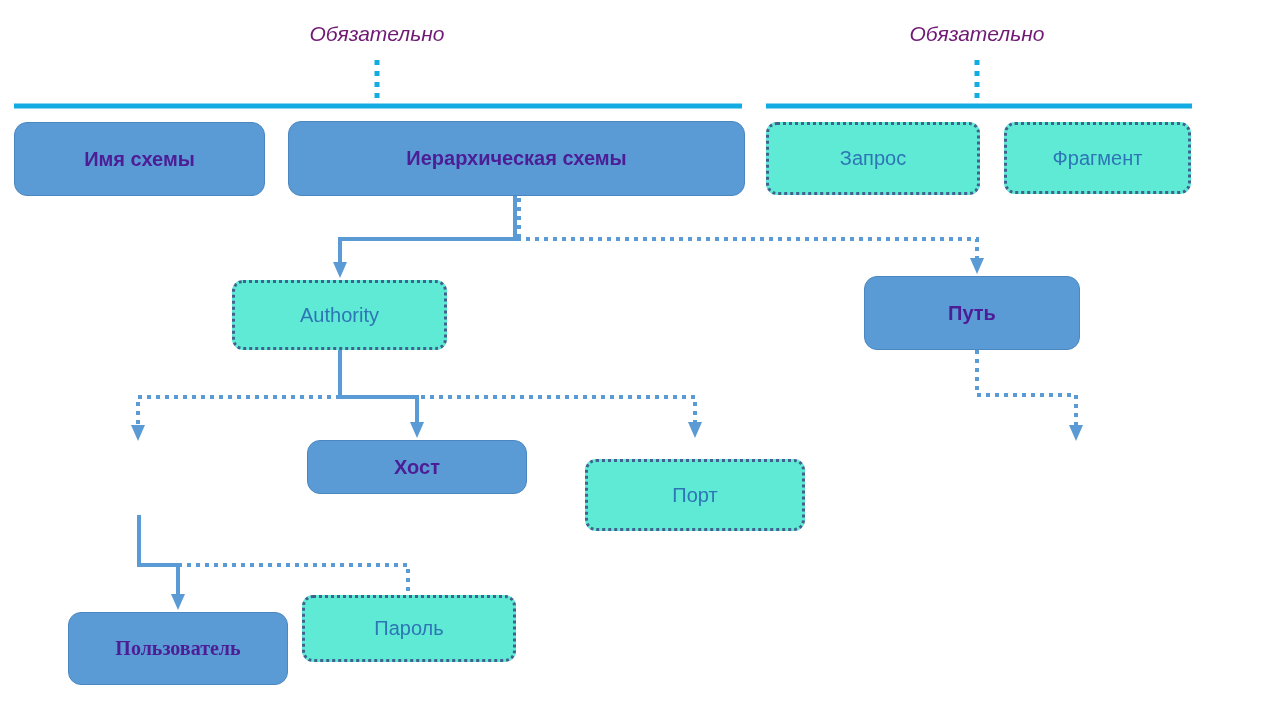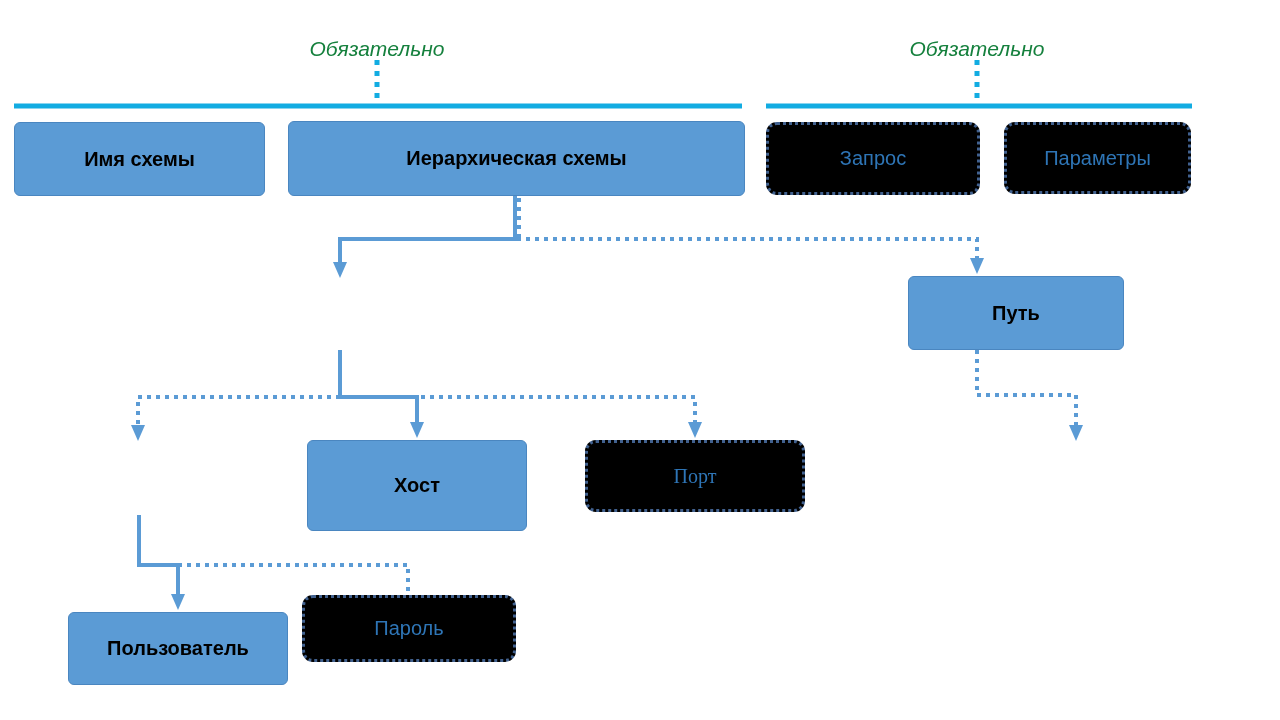--- a/index.html
+++ b/index.html
@@ -16,64 +16,64 @@
     overflow: hidden;
   }
   svg.wires {
     position: absolute;
     left: 0; top: 0;
     width: 1280px;
     height: 720px;
   }
   .section-label {
     position: absolute;
-    top: 37px;
+    top: 22px;
     transform: translateX(-50%);
     font-style: italic;
     font-size: 21px;
-    color: #15803d;
+    color: #701a75;
     white-space: nowrap;
   }
   #lbl-mandatory { left: 377px; }
   #lbl-optional  { left: 977px; }
 
   .node {
     position: absolute;
     box-sizing: border-box;
     display: flex;
     align-items: center;
     justify-content: center;
     font-size: 20px;
     white-space: nowrap;
   }
   .node.solid {
     background: #5B9BD5;
     border: 1px solid #4A86C0;
-    border-radius: 6px;
-    color: #000000;
+    border-radius: 13px;
+    color: #4c1d95;
     font-weight: bold;
   }
   .node.dotted {
-    background: #000000;
+    background: #5eead4;
     border: 3px dotted #41618F;
     border-radius: 11px;
     color: #2E75B6;
   }
 
   #n-scheme    { left: 14px;   top: 122px; width: 251px; height: 74px; }
   #n-hier      { left: 288px;  top: 121px; width: 457px; height: 75px; }
   #n-query     { left: 766px;  top: 122px; width: 214px; height: 73px; }
   #n-fragment  { left: 1004px; top: 122px; width: 187px; height: 72px; }
   #n-authority { left: 232px;  top: 280px; width: 215px; height: 70px; }
-  #n-path      { left: 908px;  top: 276px; width: 216px; height: 74px; }
+  #n-path      { left: 864px;  top: 276px; width: 216px; height: 74px; }
   #n-userinfo  { left: 33px;   top: 443px; width: 213px; height: 72px; }
-  #n-host      { left: 307px;  top: 440px; width: 220px; height: 91px; }
-  #n-port      { left: 585px;  top: 440px; width: 220px; height: 72px; font-family: Liberation Serif, serif; }
+  #n-host      { left: 307px;  top: 440px; width: 220px; height: 54px; }
+  #n-port      { left: 585px;  top: 459px; width: 220px; height: 72px; }
   #n-params    { left: 968px;  top: 443px; width: 218px; height: 72px; }
-  #n-user      { left: 68px;   top: 612px; width: 220px; height: 73px; }
+  #n-user      { left: 68px;   top: 612px; width: 220px; height: 73px; font-family: Liberation Serif, serif; }
   #n-password  { left: 302px;  top: 595px; width: 214px; height: 67px; }
 </style>
 </head>
 <body>
 
 <div class="stage">
 
   <svg class="wires" viewBox="0 0 1280 720">
     <defs>
       <marker id="arrow" markerUnits="userSpaceOnUse" markerWidth="16" markerHeight="14" viewBox="0 0 16 14" refX="6" refY="7" orient="auto">
@@ -108,21 +108,24 @@
   <div class="node solid" id="n-scheme">
     <span>Имя схемы</span>
   </div>
   <div class="node solid" id="n-hier">
     <span>Иерархическая схемы</span>
   </div>
   <div class="node dotted" id="n-query">
     <span>Запрос</span>
   </div>
   <div class="node dotted" id="n-fragment">
-    <span>Параметры</span>
+    <span>Фрагмент</span>
+  </div>
+  <div class="node dotted" id="n-authority">
+    <span>Authority</span>
   </div>
   <div class="node solid" id="n-path">
     <span>Путь</span>
   </div>
   <div class="node solid" id="n-host">
     <span>Хост</span>
   </div>
   <div class="node dotted" id="n-port">
     <span>Порт</span>
   </div>

